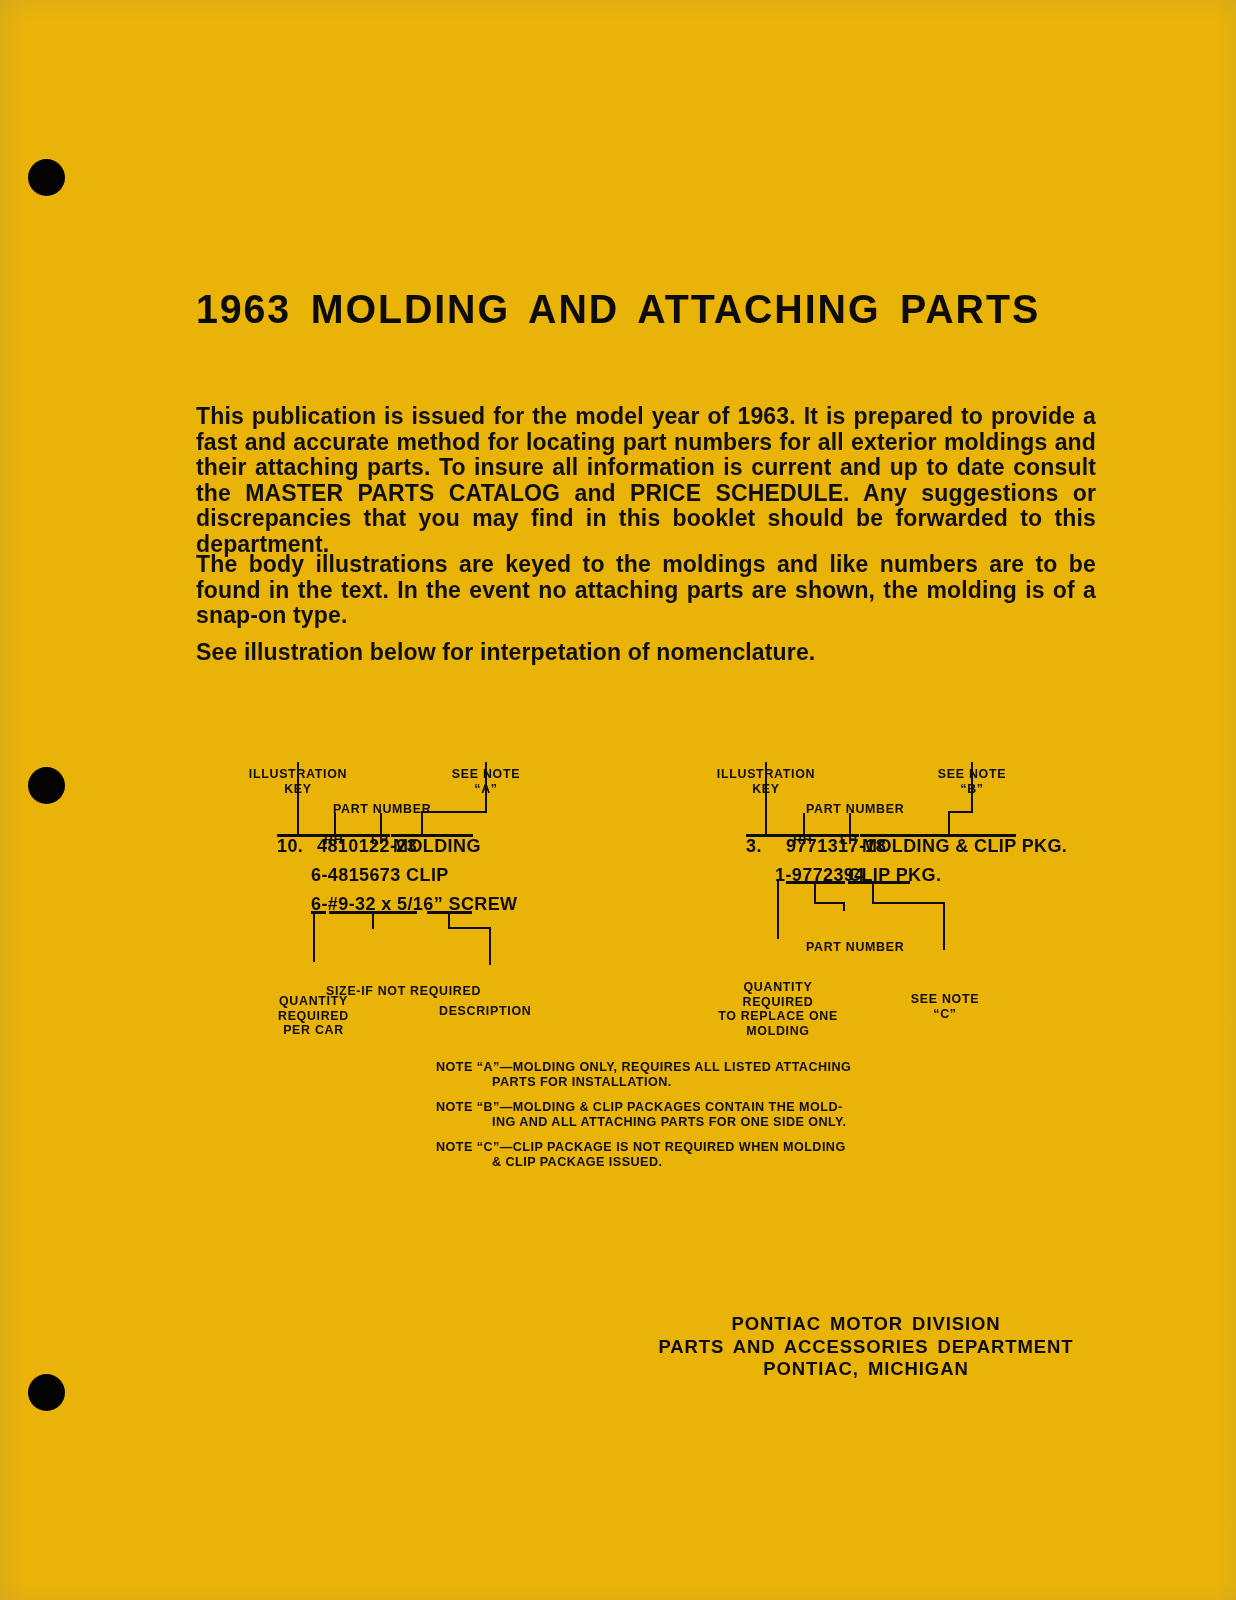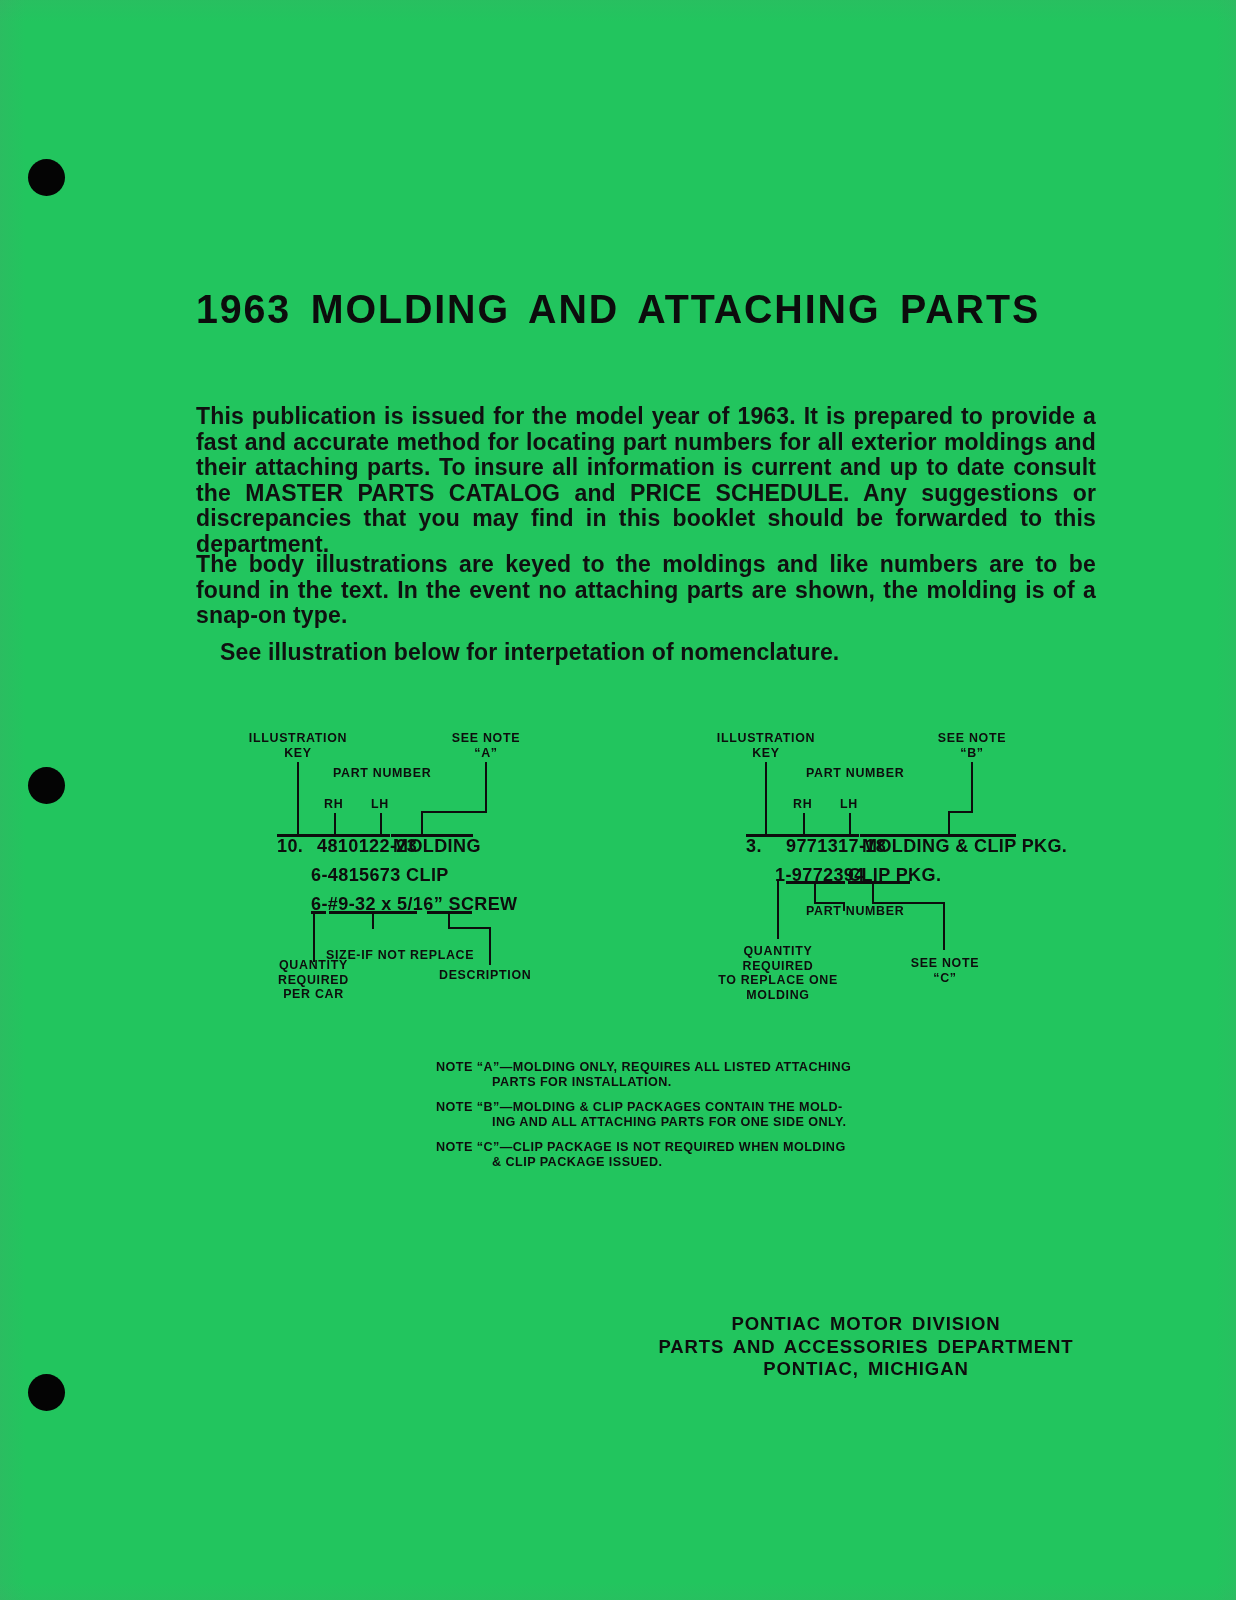--- a/index.html
+++ b/index.html
@@ -9,21 +9,21 @@
     background: #ffffff;
   }
   body {
     font-family: "Liberation Sans", sans-serif;
     color: #111111;
   }
   #page {
     position: relative;
     width: 1236px;
     height: 1600px;
-    background: #22c55e;
+    background: #eab308;
     overflow: hidden;
   }
   
   #page::before {
     content: "";
     position: absolute;
     inset: 0;
     pointer-events: none;
     background:
       linear-gradient(to right, rgba(120,120,120,0.10) 0px, rgba(255,255,255,0) 26px),
@@ -61,34 +61,35 @@
     position: absolute;
     left: 196px;
     width: 900px;
     font-size: 23px;
     font-weight: bold;
     line-height: 25.5px;
     text-align: justify;
     letter-spacing: 0.15px;
     color: #101010;
   }
-  .para.last-loose { text-align: left; margin-left: 24px; }
+  .para.last-loose { text-align: left; }
 
   
   .diagram {
     position: absolute;
     font-weight: bold;
     color: #0d0d0d;
   }
   .dlabel {
     position: absolute;
     font-size: 12.4px;
     letter-spacing: 0.7px;
     line-height: 14.5px;
     white-space: nowrap;
+    margin-top: 36px;
   }
   .dlabel.center { text-align: center; }
   .dpart {
     position: absolute;
     font-size: 18px;
     letter-spacing: 0.4px;
     white-space: nowrap;
   }
   .vline {
     position: absolute;
@@ -205,21 +206,21 @@
 
     <div class="dpart" style="left:311px; top:894px;">
       <span>6-#9-32  x  5/16”  SCREW</span>
     </div>
     <div class="uline" style="left:311px; top:911px; width:15px;"></div>
     <div class="uline" style="left:329px; top:911px; width:88px;"></div>
     <div class="uline" style="left:427px; top:911px; width:45px;"></div>
 
     <div class="vline" style="left:372px; top:911px; height:18px;"></div>
     <div class="dlabel" style="left:326px; top:948px;">
-      <span>SIZE-IF  NOT  REPLACE</span>
+      <span>SIZE-IF  NOT  REQUIRED</span>
     </div>
 
     <div class="vline" style="left:313px; top:911px; height:51px;"></div>
     <div class="dlabel center" style="left:262px; top:958px; width:103px;">
       <span>QUANTITY</span><br>
       <span>REQUIRED</span><br>
       <span>PER CAR</span>
     </div>
 
     <div class="vline" style="left:448px; top:911px; height:17px;"></div>

